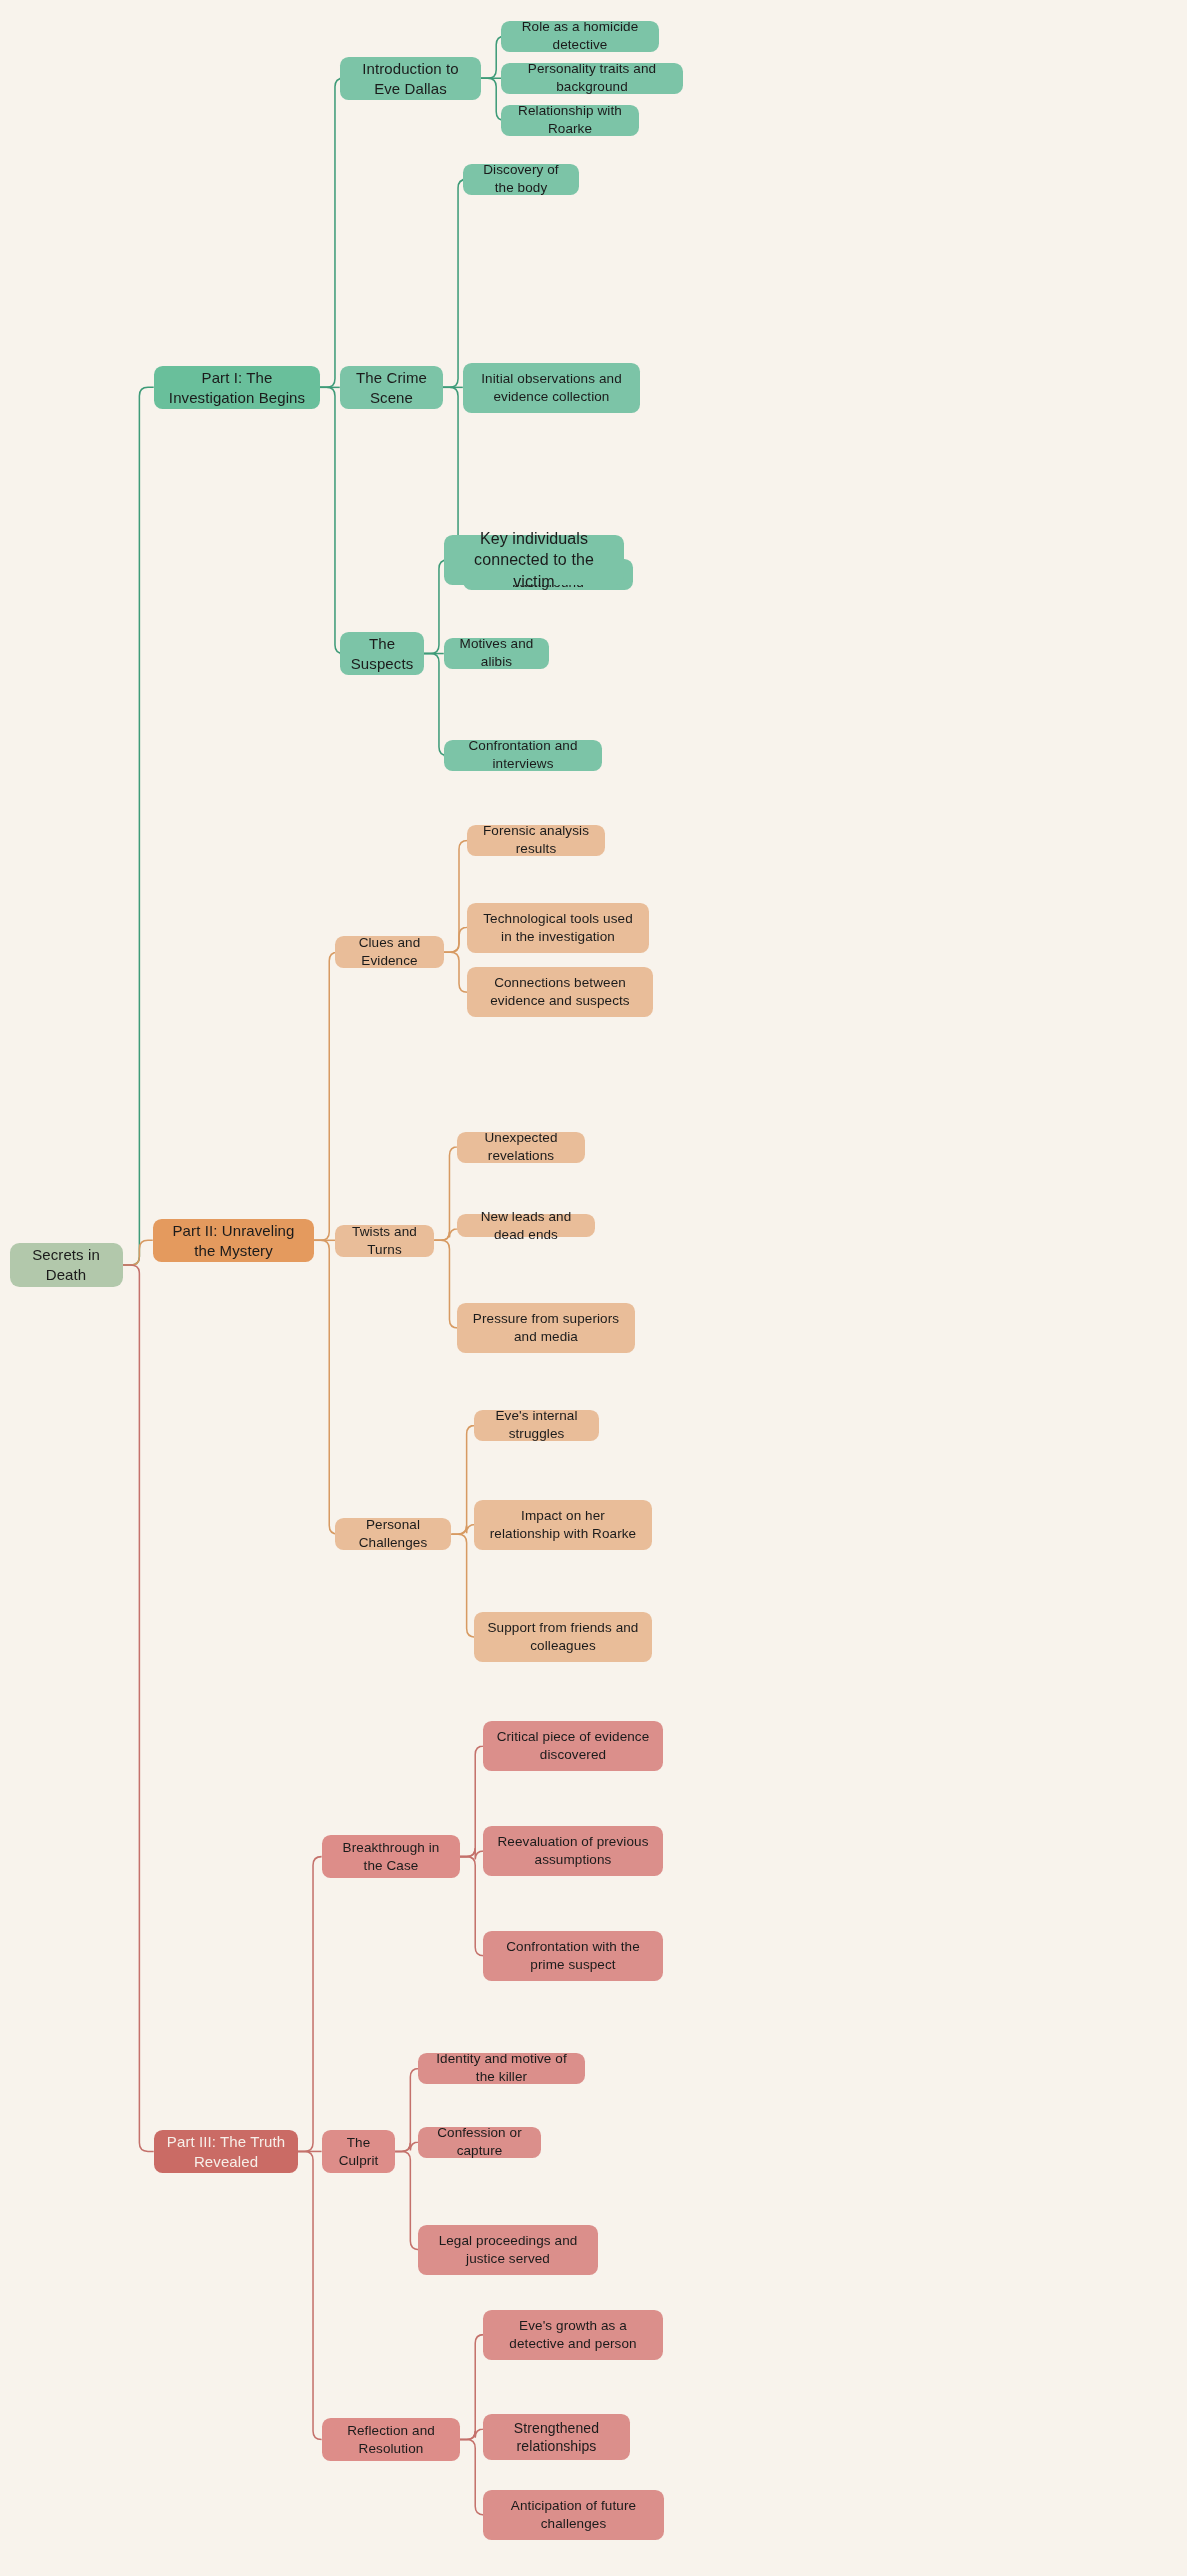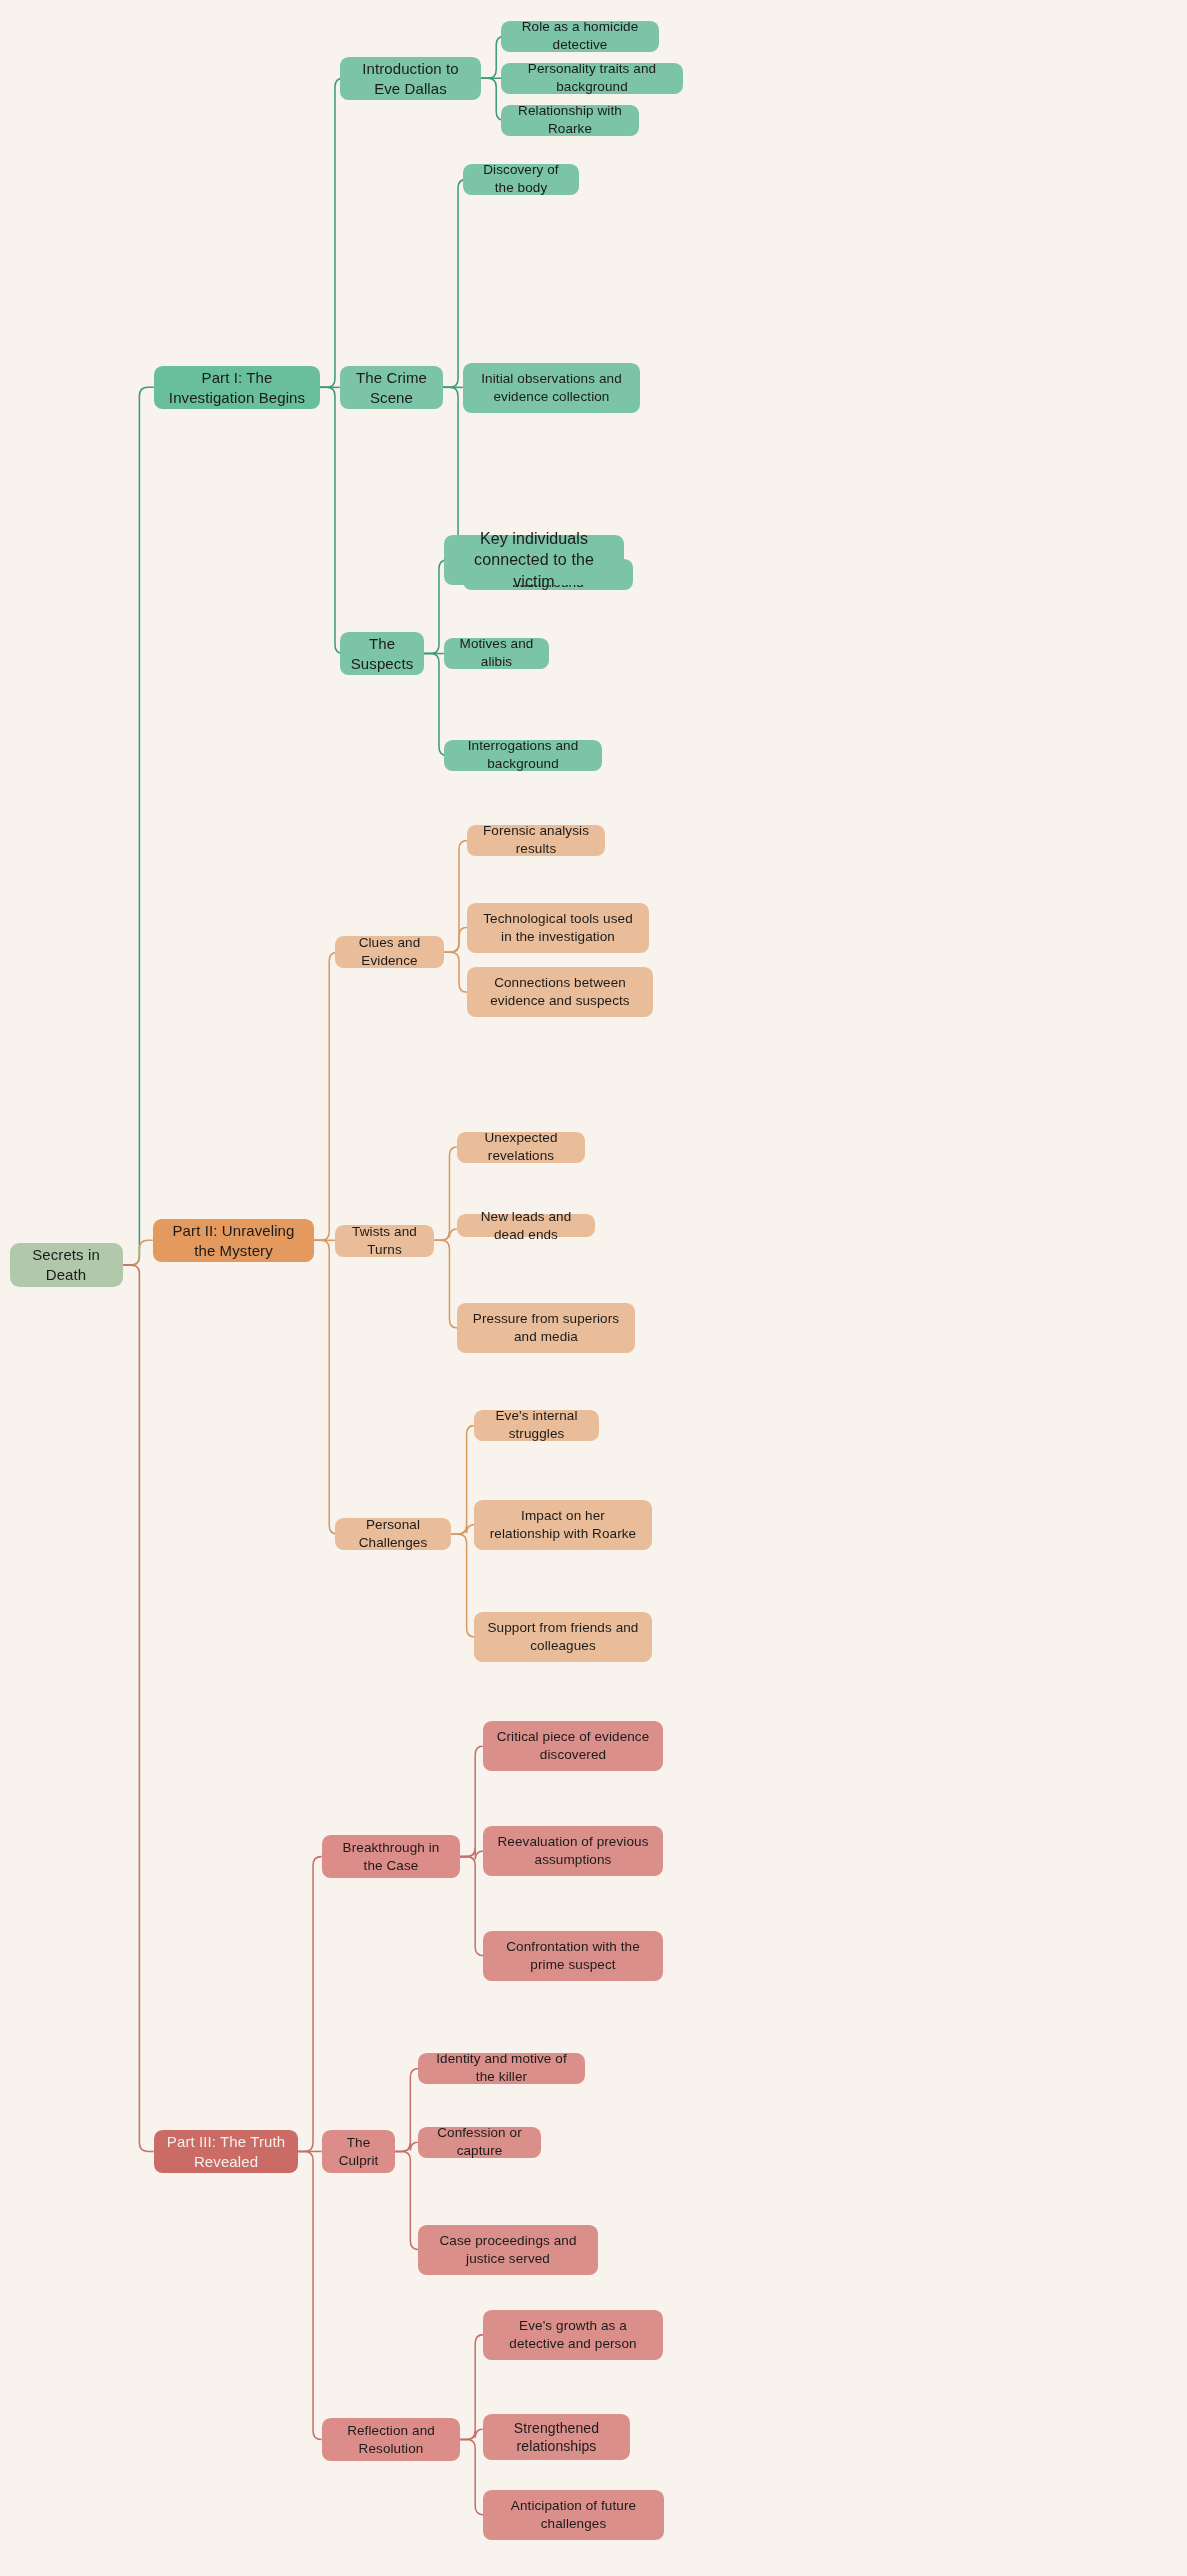--- a/index.html
+++ b/index.html
@@ -130,21 +130,21 @@
     <div class="node leaf-green" style="left: 340px; top: 632px; width: 84px; height: 43px; font-size: 15px;">
       <span>The Suspects</span>
     </div>
     <div class="node leaf-green" style="left: 444px; top: 535px; width: 180px; height: 50px; font-size: 16px;">
       <span>Key individuals connected to the victim</span>
     </div>
     <div class="node leaf-green" style="left: 444px; top: 638px; width: 105px; height: 30.5px; font-size: 13.5px;">
       <span>Motives and alibis</span>
     </div>
     <div class="node leaf-green" style="left: 444px; top: 740px; width: 158px; height: 30.5px; font-size: 13.5px;">
-      <span>Interrogations and background</span>
+      <span>Confrontation and interviews</span>
     </div>
     <div class="node br-orange" style="left: 153px; top: 1219px; width: 161px; height: 43px; font-size: 15px;">
       <span>Part II: Unraveling the Mystery</span>
     </div>
     <div class="node leaf-orange" style="left: 335px; top: 936px; width: 109px; height: 31.5px; font-size: 13.5px;">
       <span>Clues and Evidence</span>
     </div>
     <div class="node leaf-orange" style="left: 467px; top: 825px; width: 138px; height: 30.5px; font-size: 13.5px;">
       <span>Forensic analysis results</span>
     </div>
@@ -196,21 +196,21 @@
     <div class="node sub-red" style="left: 322px; top: 2130px; width: 73px; height: 43px; font-size: 13.5px;">
       <span>The Culprit</span>
     </div>
     <div class="node leaf-red" style="left: 418px; top: 2053px; width: 167px; height: 30.5px; font-size: 13.5px;">
       <span>Identity and motive of the killer</span>
     </div>
     <div class="node leaf-red" style="left: 418px; top: 2127px; width: 123px; height: 30.5px; font-size: 13.5px;">
       <span>Confession or capture</span>
     </div>
     <div class="node leaf-red" style="left: 418px; top: 2225px; width: 180px; height: 50px; font-size: 13.5px;">
-      <span>Case proceedings and justice served</span>
+      <span>Legal proceedings and justice served</span>
     </div>
     <div class="node sub-red" style="left: 322px; top: 2418px; width: 138px; height: 43px; font-size: 13.5px;">
       <span>Reflection and Resolution</span>
     </div>
     <div class="node leaf-red" style="left: 483px; top: 2310px; width: 180px; height: 50px; font-size: 13.5px;">
       <span>Eve's growth as a detective and person</span>
     </div>
     <div class="node leaf-red" style="left: 483px; top: 2414px; width: 147px; height: 46px; font-size: 14px;">
       <span>Strengthened relationships</span>
     </div>

